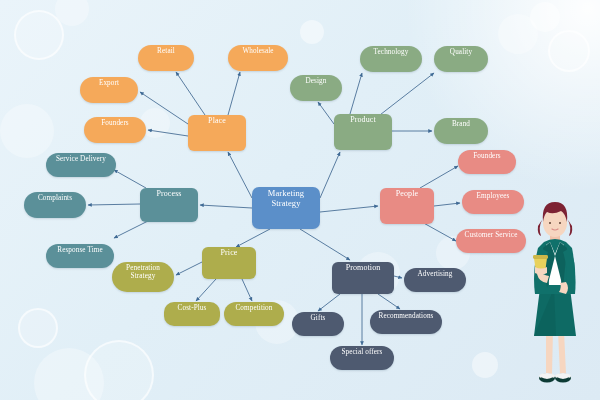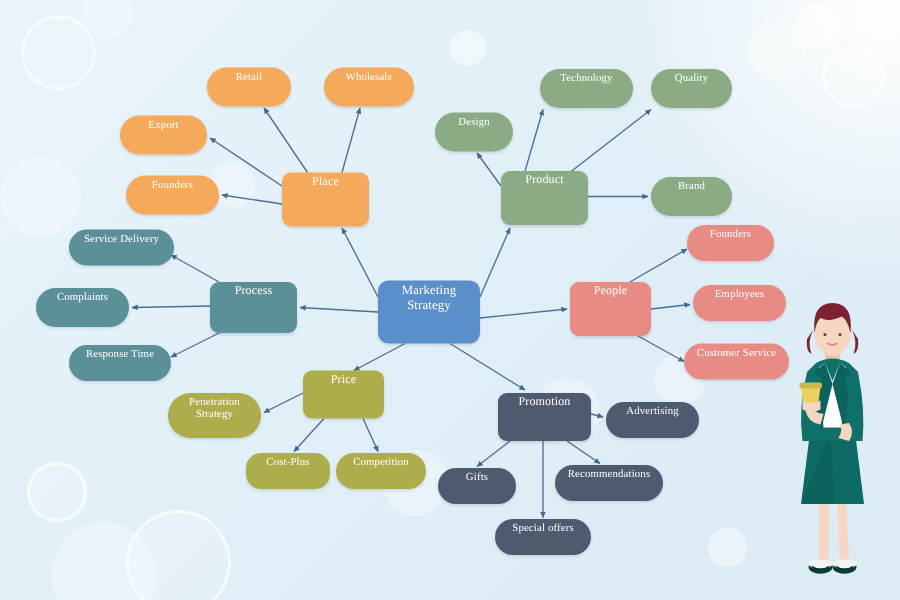--- a/index.html
+++ b/index.html
@@ -119,21 +119,21 @@
   <div id="nodes">
       <div class="node central" style="left: 252px; top: 187px; width: 68px; height: 42px; background: rgb(91, 143, 201);">
         <span>Marketing Strategy</span>
       </div>
       <div class="node branch" style="left: 188px; top: 115px; width: 58px; height: 36px; background: rgb(245, 169, 90);">
         <span>Place</span>
       </div>
       <div class="node leaf" style="left: 138px; top: 45px; width: 56px; height: 26px; background: rgb(245, 169, 90);">
         <span>Retail</span>
       </div>
-      <div class="node leaf" style="left: 216px; top: 45px; width: 60px; height: 26px; background: rgb(245, 169, 90);">
+      <div class="node leaf" style="left: 228px; top: 45px; width: 60px; height: 26px; background: rgb(245, 169, 90);">
         <span>Wholesale</span>
       </div>
       <div class="node leaf" style="left: 80px; top: 77px; width: 58px; height: 26px; background: rgb(245, 169, 90);">
         <span>Export</span>
       </div>
       <div class="node leaf" style="left: 84px; top: 117px; width: 62px; height: 26px; background: rgb(245, 169, 90);">
         <span>Founders</span>
       </div>
       <div class="node branch" style="left: 334px; top: 114px; width: 58px; height: 36px; background: rgb(138, 171, 131);">
         <span>Product</span>
@@ -164,21 +164,21 @@
       </div>
       <div class="node branch" style="left: 140px; top: 188px; width: 58px; height: 34px; background: rgb(91, 144, 153);">
         <span>Process</span>
       </div>
       <div class="node leaf" style="left: 46px; top: 153px; width: 70px; height: 24px; background: rgb(91, 144, 153);">
         <span>Service Delivery</span>
       </div>
       <div class="node leaf" style="left: 24px; top: 192px; width: 62px; height: 26px; background: rgb(91, 144, 153);">
         <span>Complaints</span>
       </div>
-      <div class="node leaf" style="left: 46px; top: 230px; width: 68px; height: 24px; background: rgb(91, 144, 153);">
+      <div class="node leaf" style="left: 46px; top: 244px; width: 68px; height: 24px; background: rgb(91, 144, 153);">
         <span>Response Time</span>
       </div>
       <div class="node branch" style="left: 202px; top: 247px; width: 54px; height: 32px; background: rgb(174, 173, 76);">
         <span>Price</span>
       </div>
       <div class="node leaf" style="left: 112px; top: 262px; width: 62px; height: 30px; background: rgb(174, 173, 76);">
         <span>Penetration Strategy</span>
       </div>
       <div class="node leaf" style="left: 164px; top: 302px; width: 56px; height: 24px; background: rgb(174, 173, 76); border-radius: 10px;">
         <span>Cost-Plus</span>

